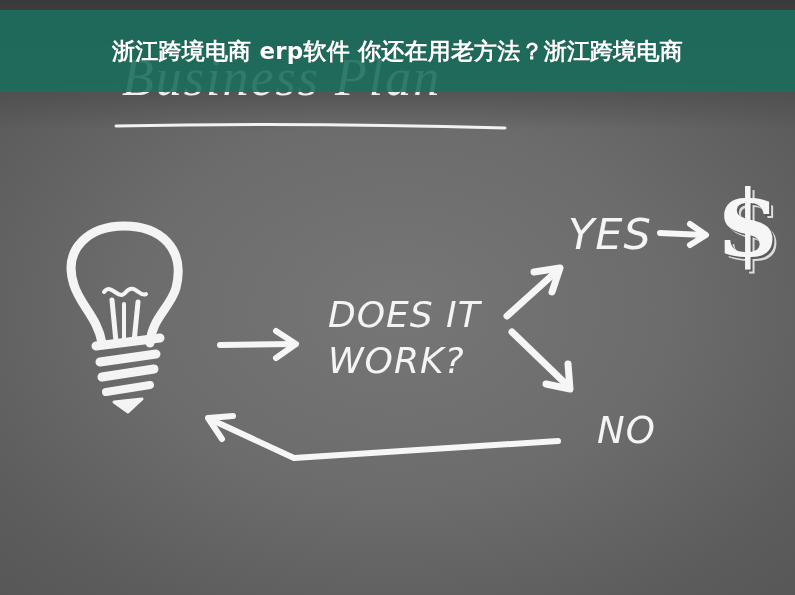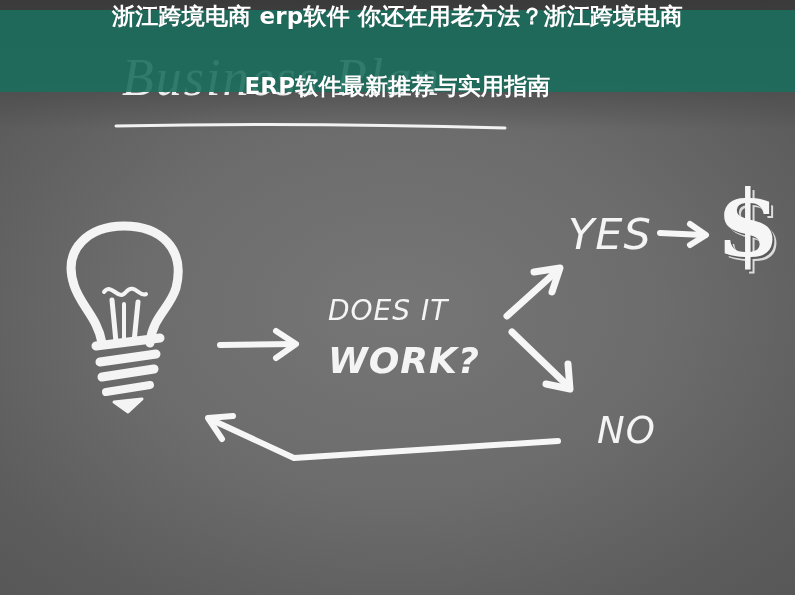--- a/index.html
+++ b/index.html
@@ -16,22 +16,22 @@
   .chalk {
     position: absolute; color: #f4f4f4;
     font-family: "DejaVu Sans", sans-serif; font-style: italic; font-weight: normal;
     letter-spacing: 1px; white-space: nowrap;
   }
   .bp-title {
     left: 122px; top: 48px; font-size: 52px; font-weight: 300;
     font-family: "Liberation Serif", serif; font-style: italic; letter-spacing: 2px;
     color: #eeeeee;
   }
-  .q1 { left: 328px; top: 294px; font-size: 28px; }
-  .q2 { left: 328px; top: 340px; font-size: 36px; font-weight: bold; }
+  .q1 { left: 328px; top: 294px; font-size: 36px; }
+  .q2 { left: 328px; top: 340px; font-size: 36px; }
   .yes { left: 568px; top: 209px; font-size: 43px; }
   .no { left: 575px; top: 409px; font-size: 37px; margin-left: 22px; }
   .dollar {
     position: absolute; left: 716px; top: 178px; font-size: 92px; line-height: 1;
     font-family: "DejaVu Serif", serif; font-weight: bold; color: #f6f6f6;
     text-shadow: 2px 2px 0 #5a5a5a, 4px 4px 0 #dcdcdc;
   }
   .banner {
     position: absolute; left: 0; top: 10px; width: 795px; height: 82px;
     background: rgba(27, 110, 93, 0.90);
@@ -97,14 +97,13 @@
 
   <div class="chalk q1">DOES IT</div>
   <div class="chalk q2">WORK?</div>
   <div class="chalk yes">YES</div>
   <div class="chalk no">NO</div>
   <div class="dollar">$</div>
 </div>
 
 <div class="banner">
   <div class="banner-line">浙江跨境电商 erp软件 你还在用老方法？浙江跨境电商</div>
-  <div class="banner-line">ERP软件最新推荐与实用指南</div>
 </div>
 
 </body></html>

